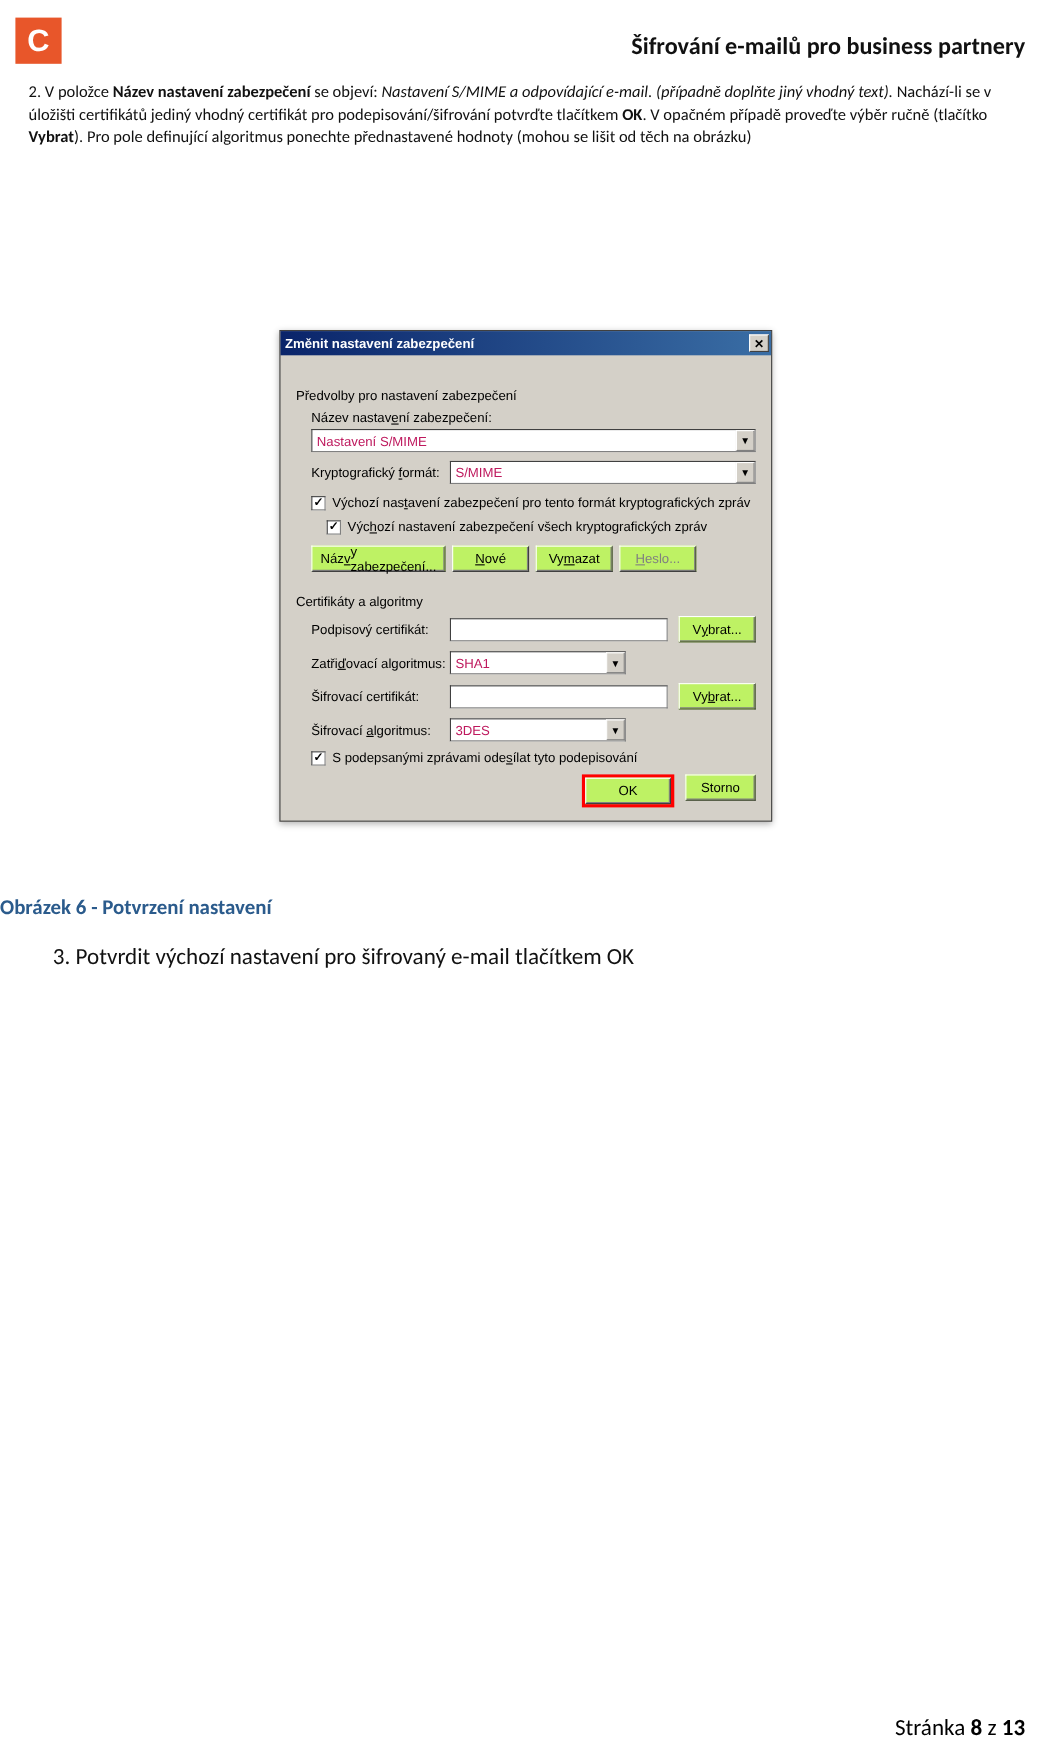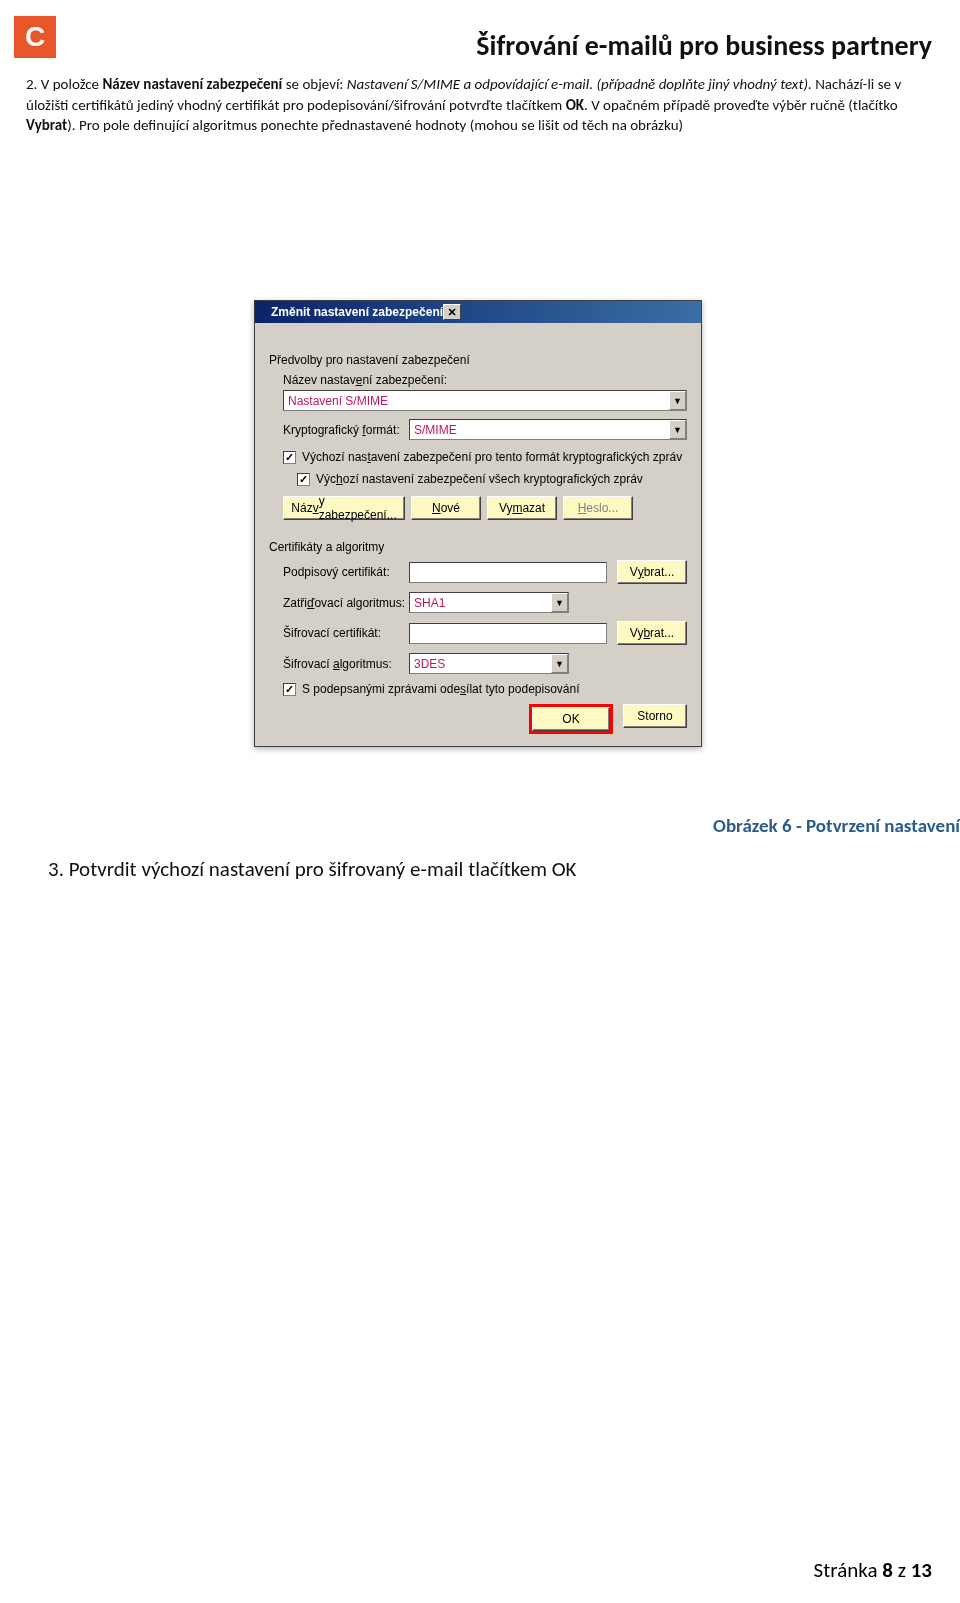--- a/index.html
+++ b/index.html
@@ -26,21 +26,21 @@
     color: #fff;
     font-family: Arial, sans-serif;
     font-weight: bold;
     font-size: 28px;
     line-height: 1;
   }
   .header-right {
     position: absolute;
     top: 28px;
     right: 28px;
-    font-size: 28px;
+    font-size: 22px;
     font-weight: bold;
     color: #111;
   }
   .body-text {
     position: absolute;
     top: 74px;
     left: 26px;
     right: 28px;
     font-size: 15px;
     line-height: 1.38;
@@ -60,21 +60,22 @@
     font-family: Tahoma, Arial, sans-serif;
     font-size: 12px;
     color: #000;
   }
   .titlebar {
     background: linear-gradient(to right, #0a246a, #3a6ea5);
     color: #fff;
     height: 22px;
     display: flex;
     align-items: center;
-    padding: 0 2px 0 16px;
+    justify-content: space-between;
+    padding: 0 2px 0 4px;
     font-weight: bold;
   }
   .close-btn {
     width: 18px;
     height: 16px;
     background: #d4d0c8;
     border: 1px solid #fff;
     border-right-color: #404040;
     border-bottom-color: #404040;
     color: #000;
@@ -137,21 +138,21 @@
     justify-content: center;
     font-size: 11px;
     line-height: 1;
     flex-shrink: 0;
   }
   .check { color: #000; font-weight: bold; }
 
   .btn-row { display: flex; gap: 6px; margin: 10px 0 12px 14px; }
   .win-btn {
     height: 24px;
-    background: #fef9c3;
+    background: #bef264;
     border: 1px solid #fff;
     border-right-color: #404040;
     border-bottom-color: #404040;
     font-family: Tahoma, Arial, sans-serif;
     font-size: 12px;
     padding: 0 10px;
     display: inline-flex;
     align-items: center;
     justify-content: center;
     box-shadow: inset -1px -1px 0 #808080;
@@ -175,21 +176,21 @@
     border: 3px solid #ff0000;
     padding: 0;
   }
   .ok-highlight .win-btn { margin: 0; }
 
   .fig-caption {
     position: absolute;
     top: 814px;
     left: 0;
     right: 0;
-    text-align: right;
+    text-align: left;
     color: #2b5b8c;
     font-weight: bold;
     font-size: 19px;
   }
   .step3 {
     position: absolute;
     top: 856px;
     left: 48px;
     right: 28px;
     font-size: 21px;

